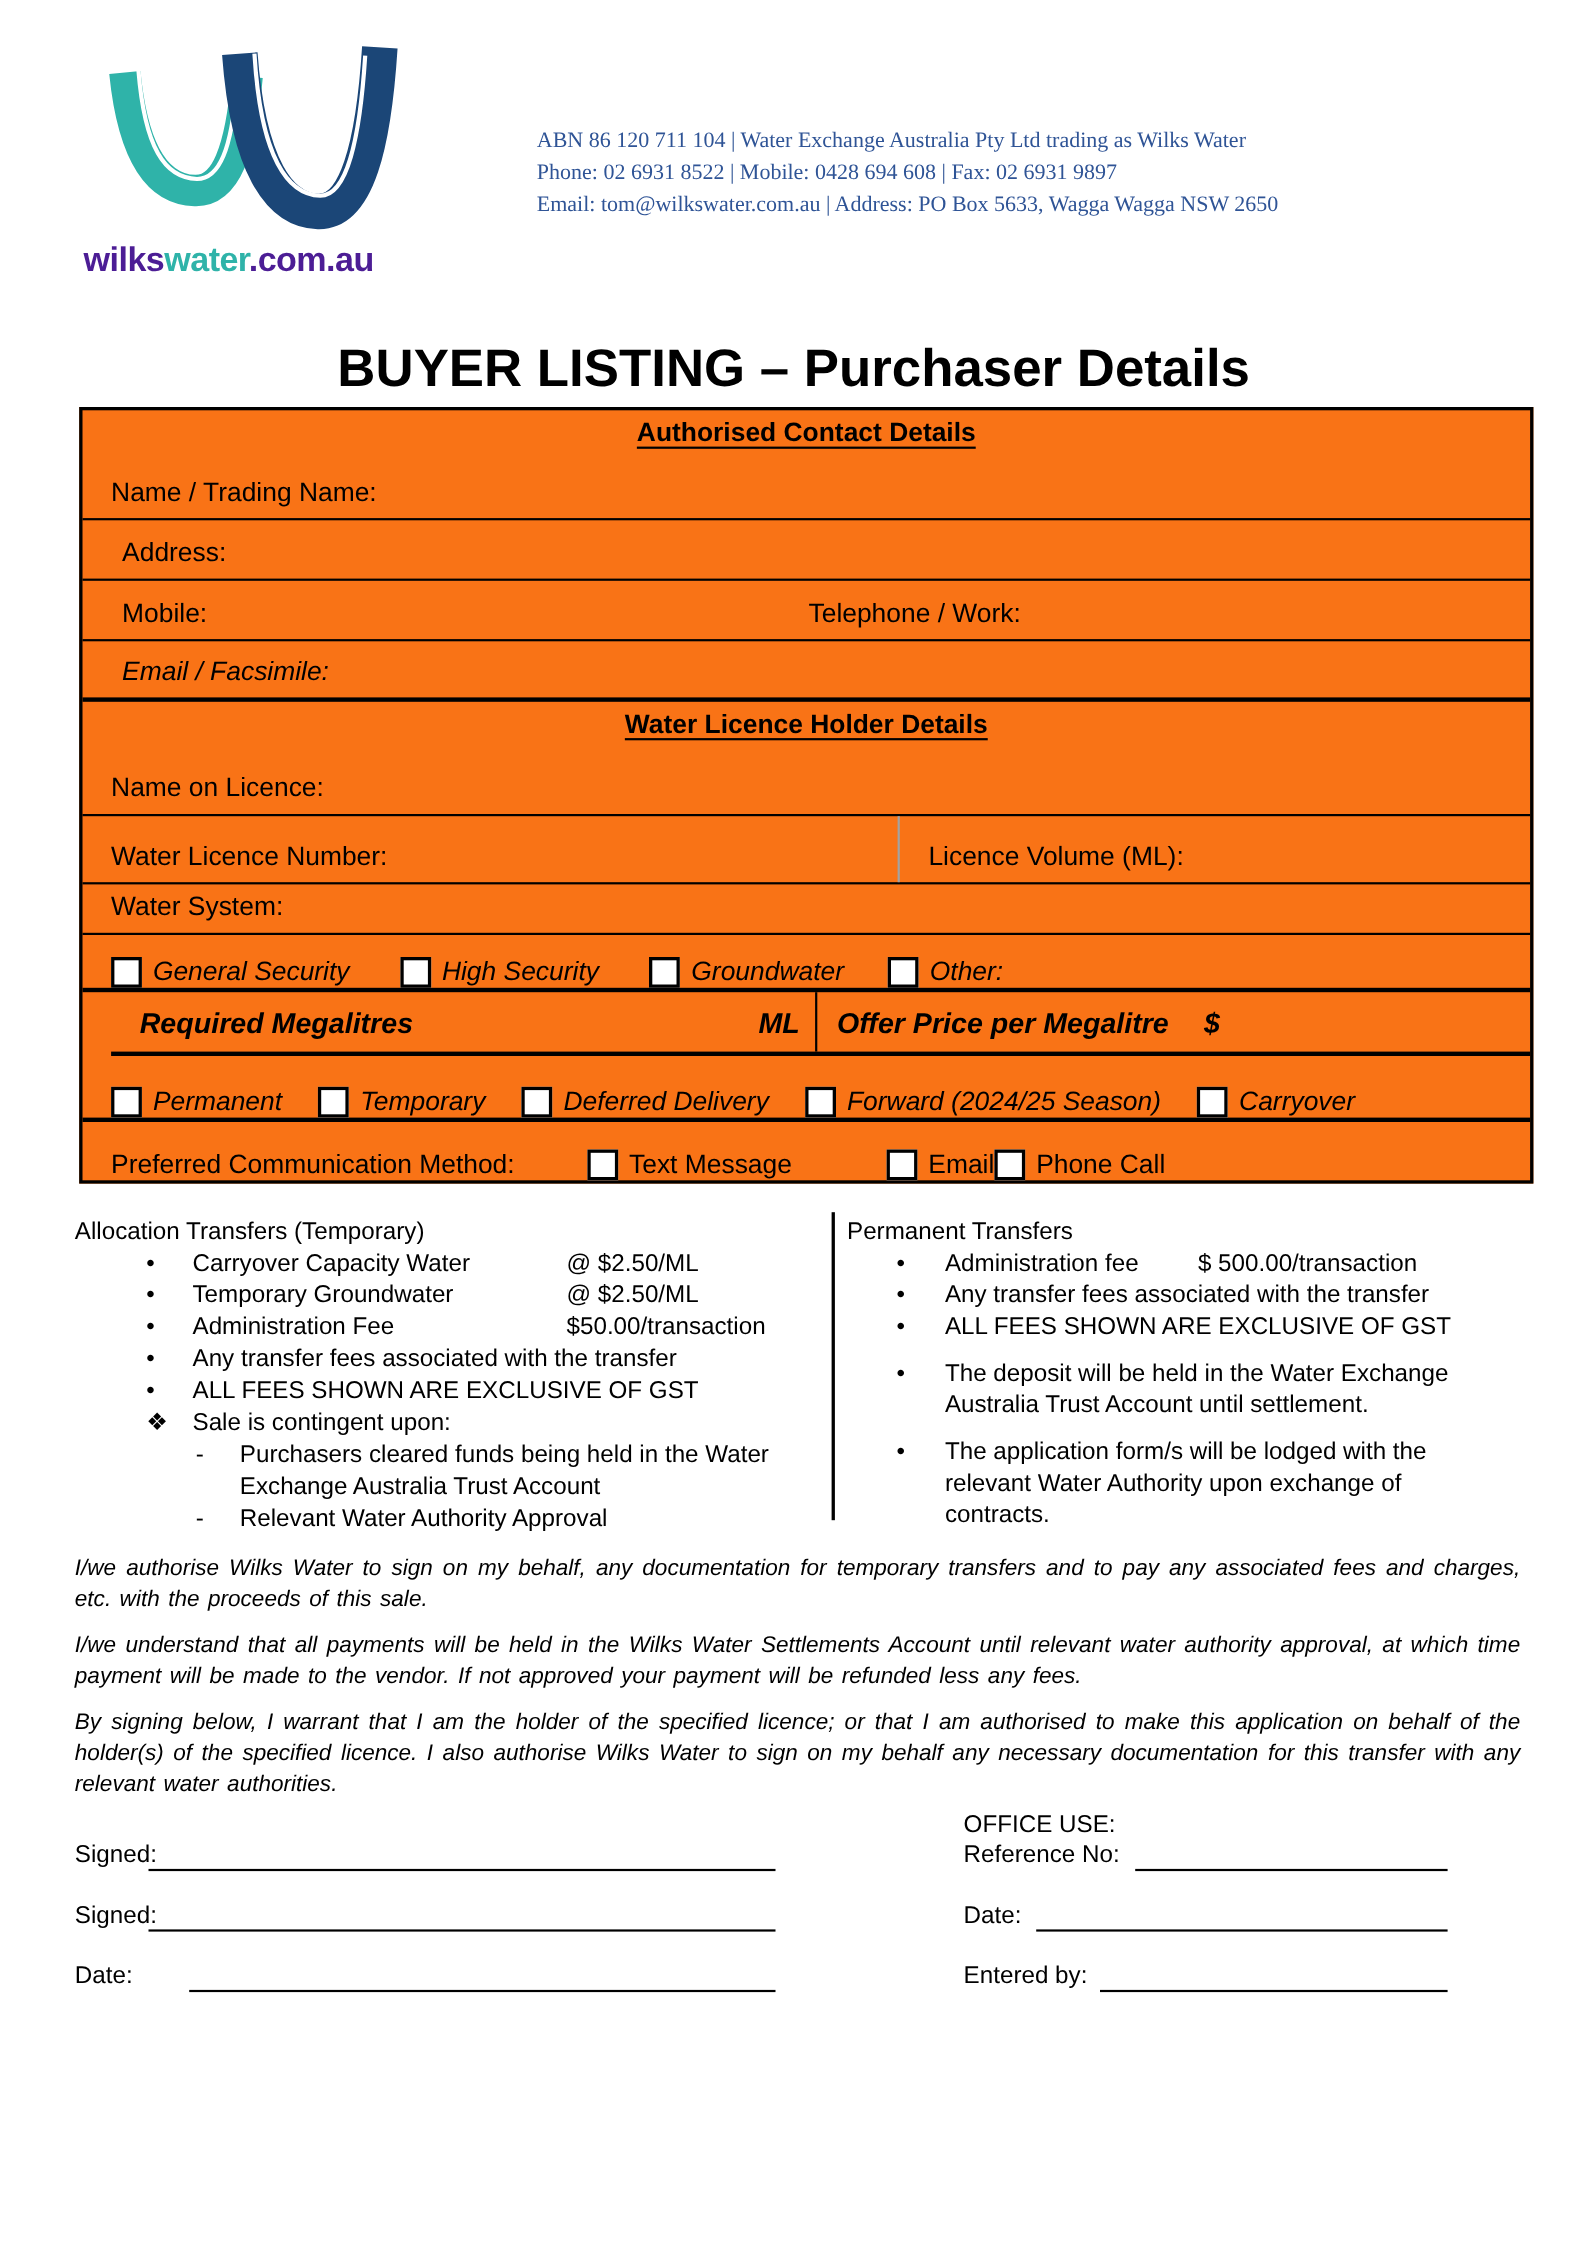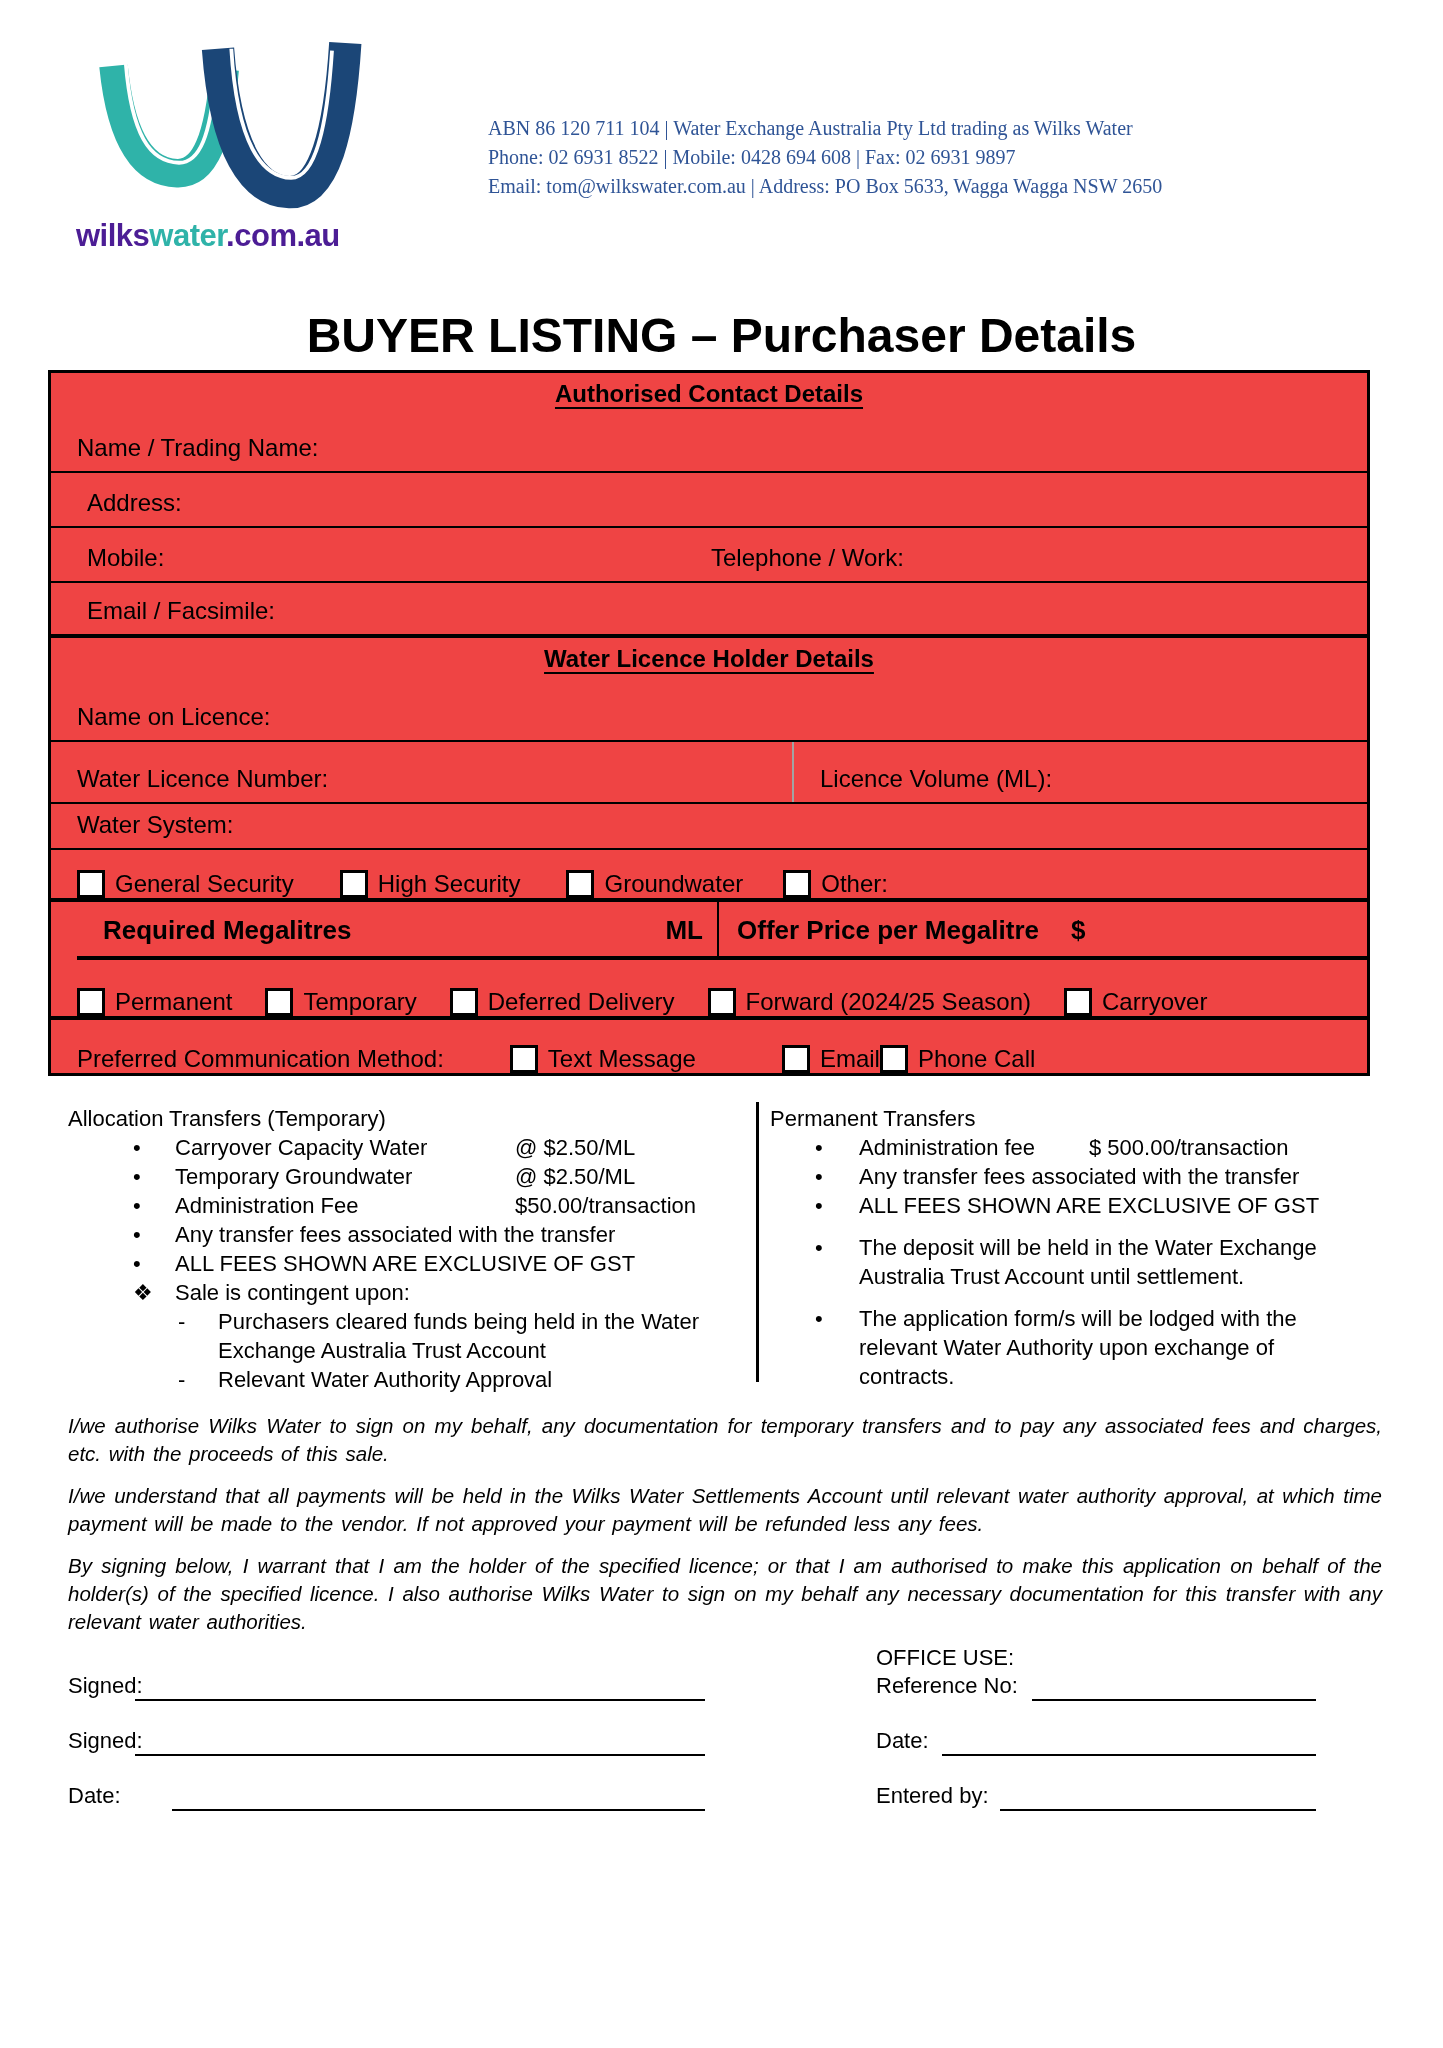--- a/index.html
+++ b/index.html
@@ -11,24 +11,24 @@
   
   .logo{position:absolute;left:85px;top:26px;width:285px;height:188px;}
   .wordmark{position:absolute;left:76px;top:218px;font-size:31px;font-weight:bold;letter-spacing:-0.5px;}
   .wm-navy{color:#4c1d95;}
   .wm-teal{color:#2FB3A9;}
   .contact{position:absolute;left:488px;top:114px;font-size:20px;line-height:29px;color:#2F5496;font-family:Liberation Serif, serif;}
   
   .title{position:absolute;left:0;top:308px;width:100%;margin:0;text-align:center;
          font-size:48px;font-weight:bold;letter-spacing:0;color:#000;}
   
-  .form-table{position:absolute;left:48px;top:370px;width:1322px;border:3px solid #000;box-sizing:border-box;background:#ef4444;}
+  .form-table{position:absolute;left:72px;top:370px;width:1322px;border:3px solid #000;box-sizing:border-box;background:#f97316;}
   .row{position:relative;border-bottom:2px solid #000;box-sizing:border-box;display:flex;align-items:flex-end;padding:0 0 9px 26px;font-size:24px;}
   .row:last-child{border-bottom:none;}
-  .row.thick{border-bottom-width:4px;}
+  .row.thick{border-bottom-width:4px;font-style:italic;}
   .sec-row{display:block;padding:0;}
   .rowA{height:100px;}
   .rowB{height:104px;}
   .h55{height:55px;padding-left:36px;}
   .h62{height:62px;}
   .h46{height:46px;}
   .h52{height:52px;}
   .h58{height:58px;}
   .h60{height:60px;}
   .h53{height:53px;}

